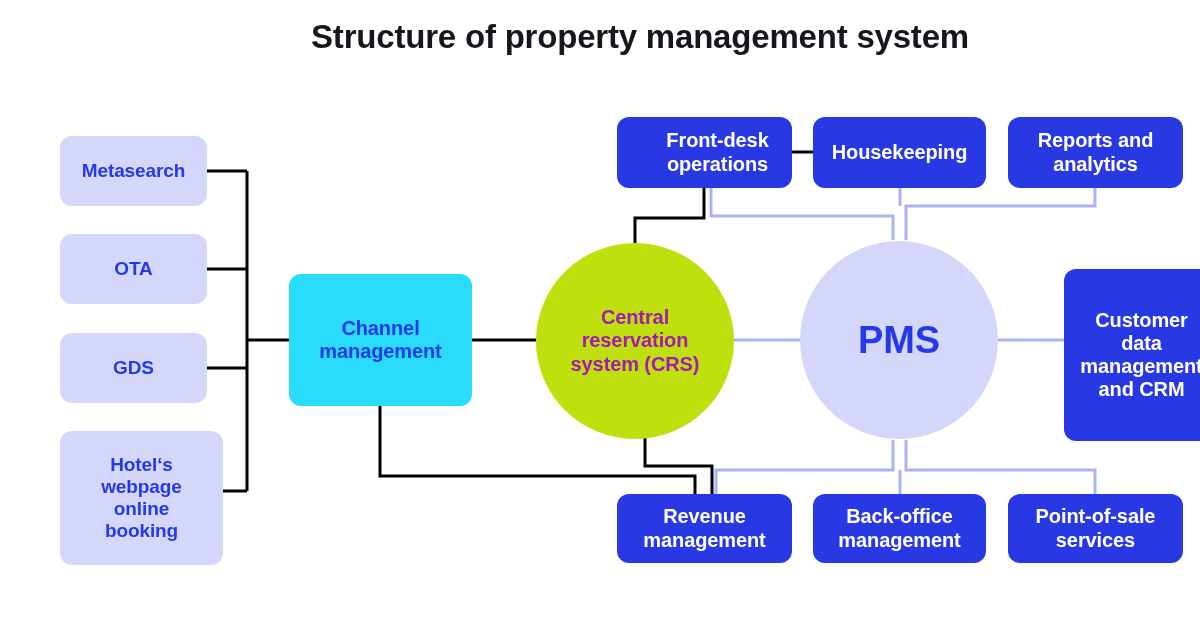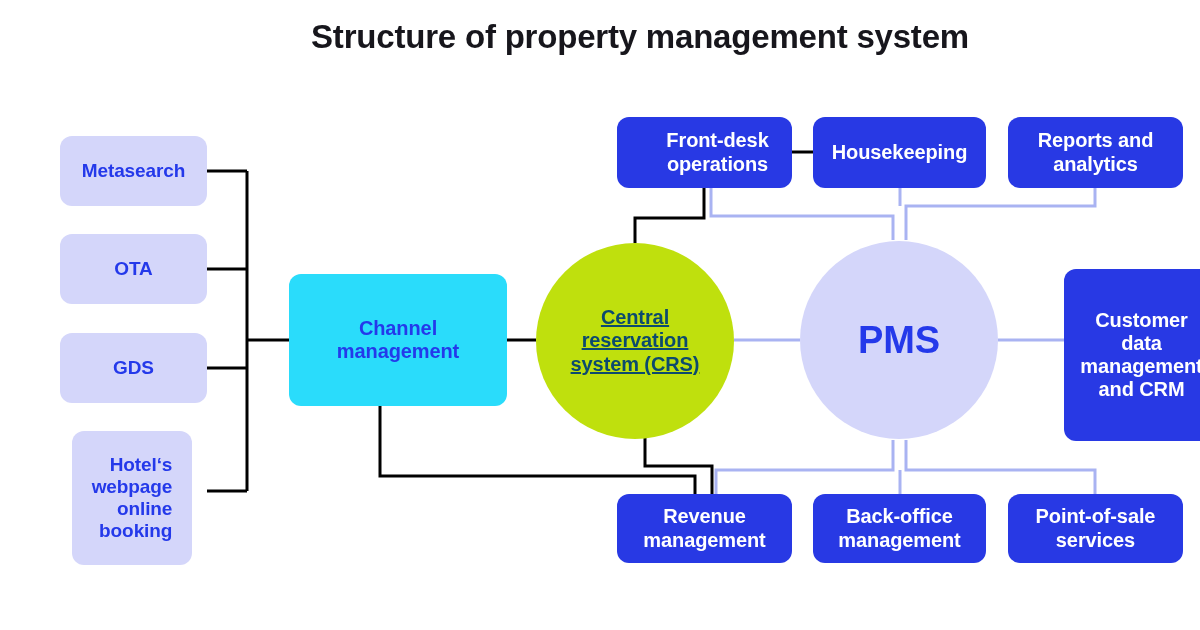--- a/index.html
+++ b/index.html
@@ -51,33 +51,31 @@
     z-index: 3;
   }
   .node.rect  { border-radius: 12px; }
   .node.circ  { border-radius: 50%; }
 
   .n-source {
     background: #d4d6fa;
     color: #2439ea;
     font-size: 19px;
     border-radius: 14px;
-    text-align: right;
   }
   .n-channel {
     background: #2adcfb;
     color: #2439ea;
     font-size: 20px;
     border-radius: 16px;
   }
   .n-crs {
     background: #bfe00d;
-    color: #0c4a6e;
+    color: #a21caf;
     font-size: 20px;
-    text-decoration: underline;
   }
   .n-pms {
     background: #d4d6fa;
     color: #2439ea;
     font-size: 38px;
   }
   .n-module {
     background: #2839e4;
     color: #ffffff;
     font-size: 20px;
@@ -126,28 +124,28 @@
   </div>
 
   <div class="node rect n-source" style="left:20px; top:234px; width:147px; height:70px;">
     <span class="label">OTA</span>
   </div>
 
   <div class="node rect n-source" style="left:20px; top:333px; width:147px; height:70px;">
     <span class="label">GDS</span>
   </div>
 
-  <div class="node rect n-source" style="left:32px; top:431px; width:120px; height:134px;">
+  <div class="node rect n-source" style="left:20px; top:431px; width:163px; height:134px;">
     <span class="label">Hotel‘s
 webpage
 online
 booking</span>
   </div>
 
-  <div class="node rect n-channel" style="left:249px; top:274px; width:218px; height:132px;">
+  <div class="node rect n-channel" style="left:249px; top:274px; width:183px; height:132px;">
     <span class="label">Channel
 management</span>
   </div>
 
   <div class="node circ n-crs" style="left:496px; top:243px; width:198px; height:196px;">
     <span class="label">Central
 reservation
 system (CRS)</span>
   </div>
 

